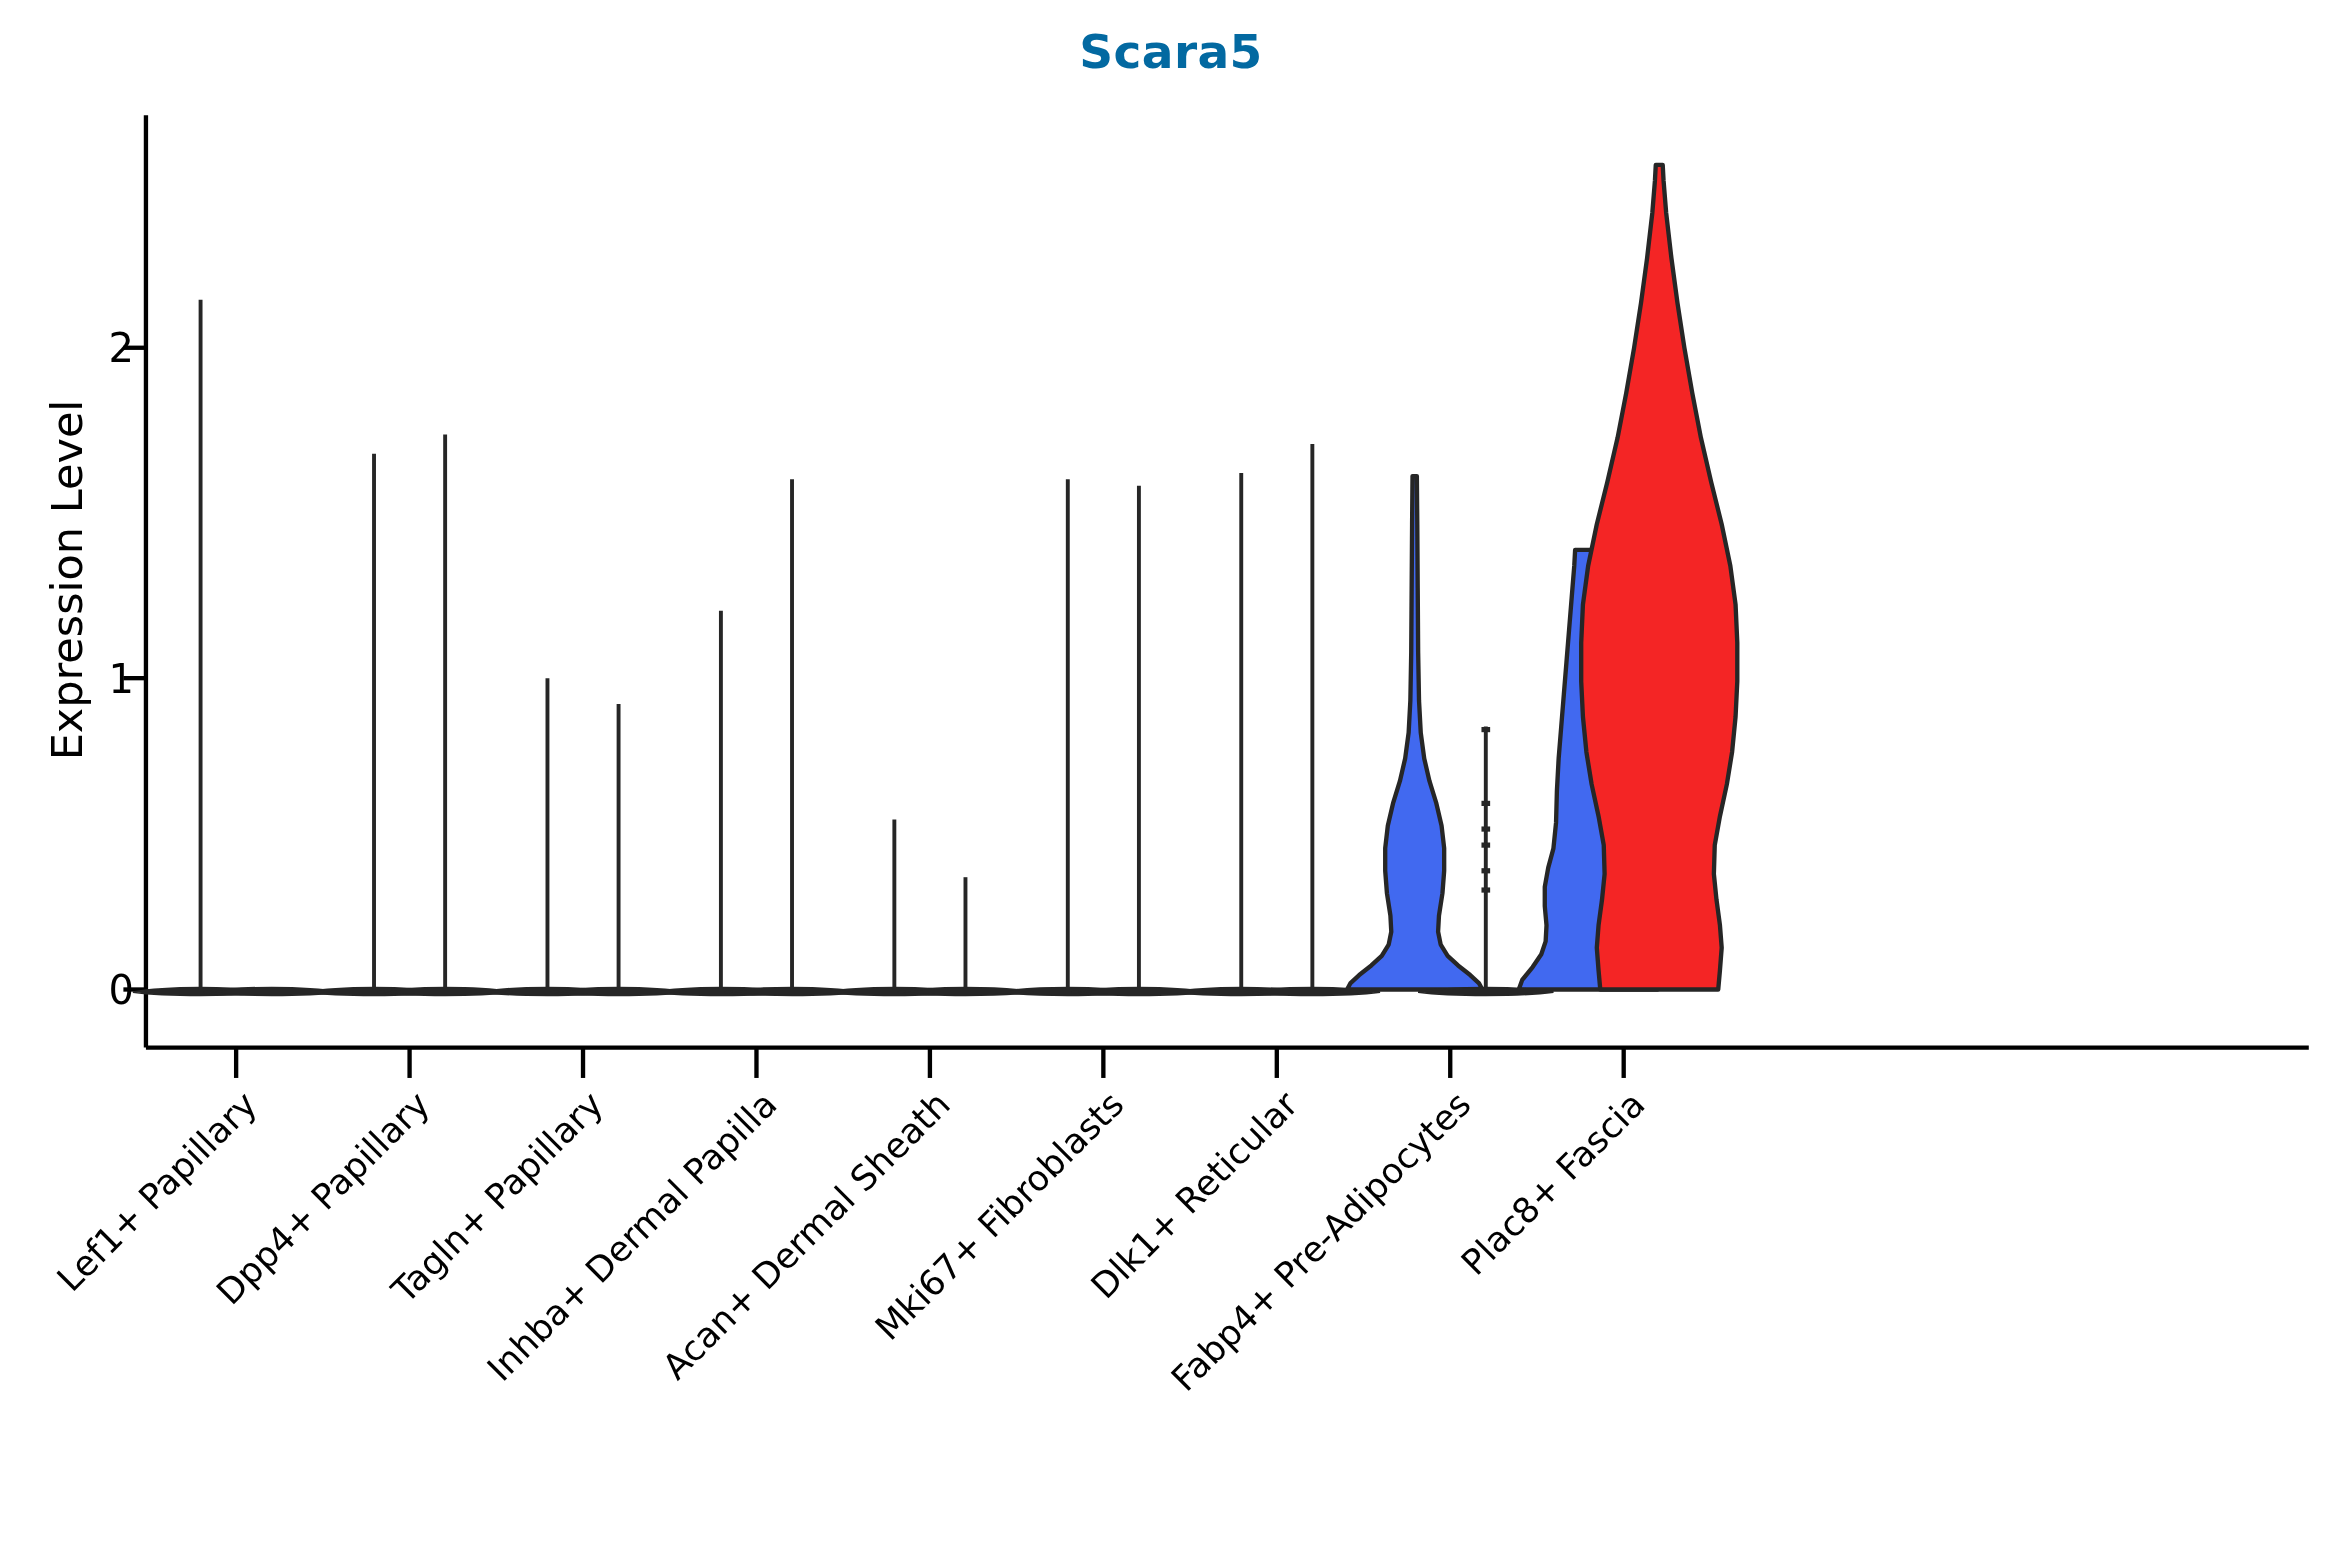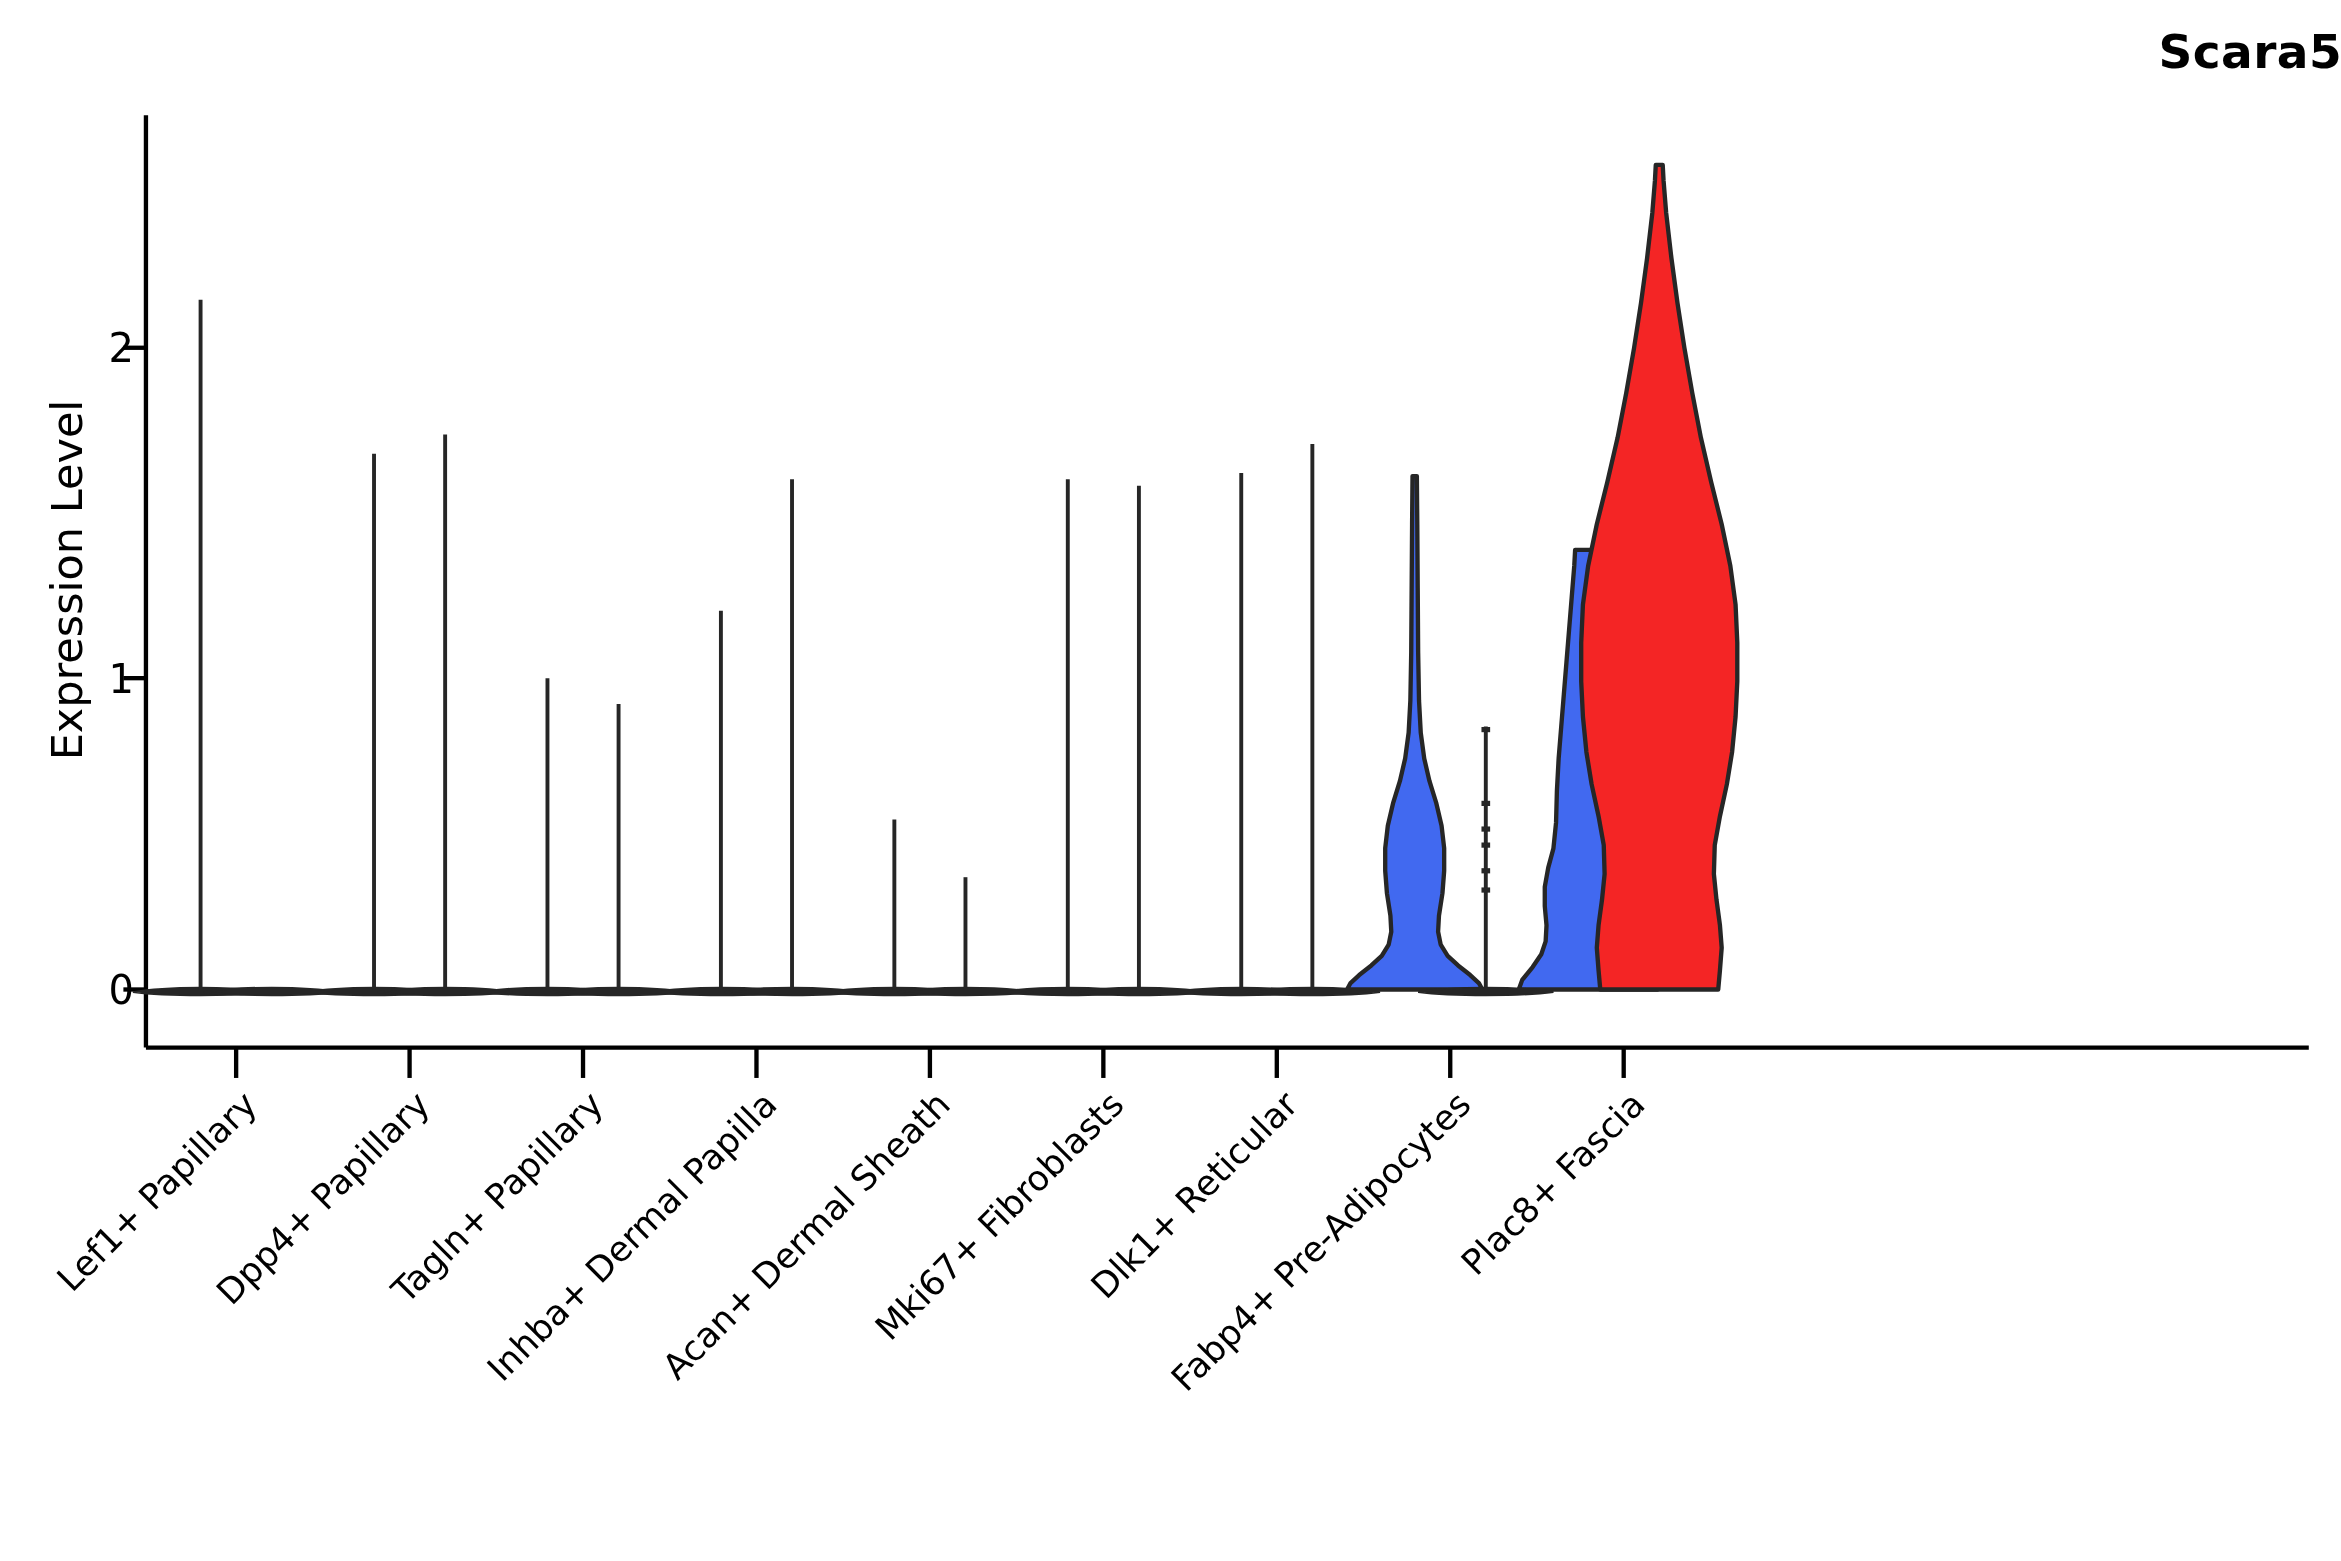--- a/index.html
+++ b/index.html
@@ -17,24 +17,24 @@
     position: relative;
     width: 2342px;
     height: 1561px;
     background: #ffffff;
   }
   #plot-title {
     position: absolute;
     top: 24px;
     left: 0;
     width: 2342px;
-    text-align: right;
+    text-align: center;
     font-size: 47px;
     font-weight: bold;
-    color: #000000;
+    color: #0369a1;
     letter-spacing: 0.4px;
   }
   #ylabel {
     position: absolute;
     left: -219px;
     top: 555px;
     width: 572px;
     text-align: center;
     transform: rotate(-90deg);
     font-size: 43px;

